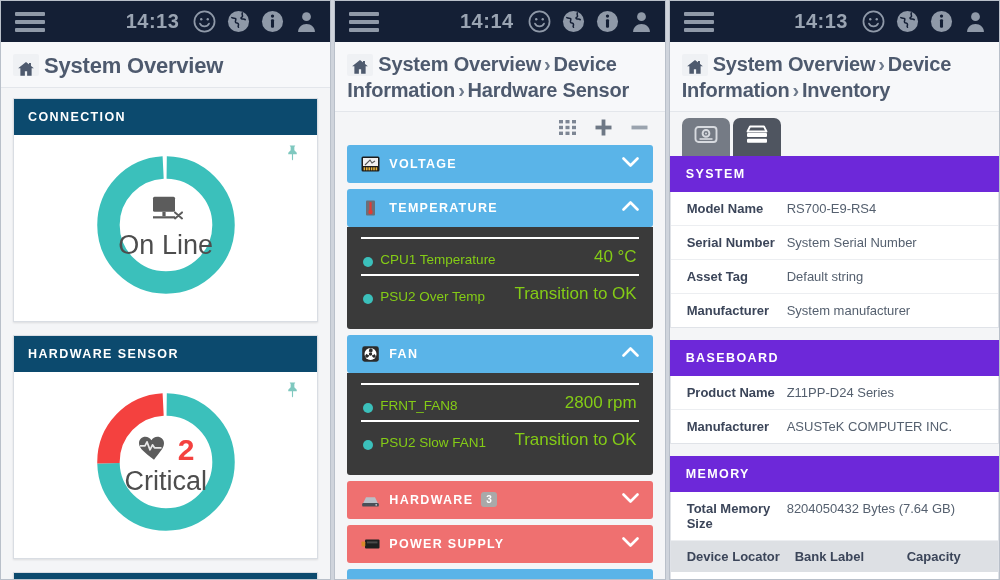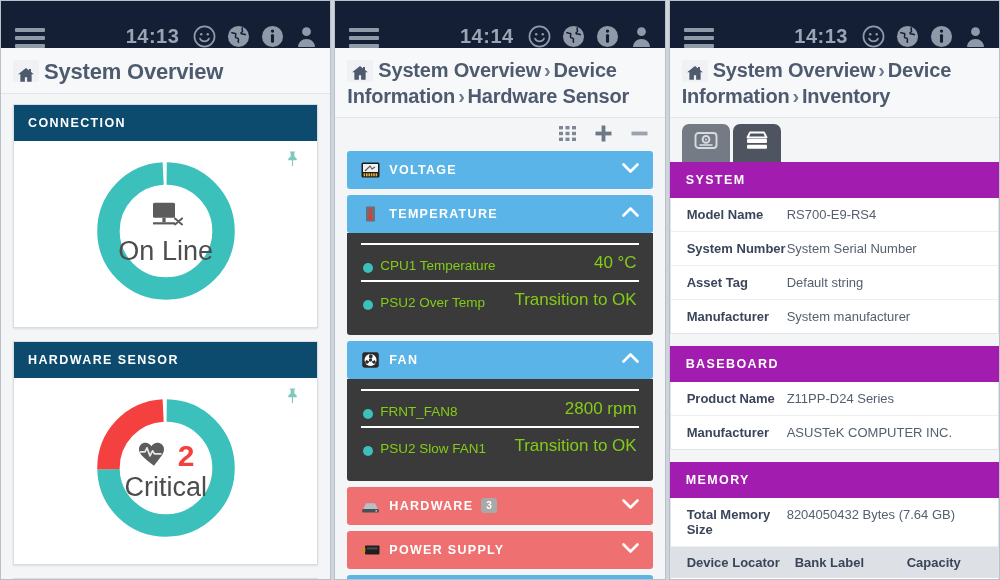--- a/index.html
+++ b/index.html
@@ -18,23 +18,23 @@
   .panel {
     position: relative;
     width: 332px; height: 580px;
     background: #f4f5f7;
     overflow: hidden;
     border: 1px solid #b9c0ca;
   }
 
   
   .topbar {
-    height: 47px;
+    height: 41px;
     background: #141f35;
-    display: flex; align-items: flex-end;
+    display: flex; align-items: center;
     padding: 0 12px 0 14px;
   }
   .hamburger { width: 30px; display: flex; flex-direction: column; gap: 4px; cursor: pointer; }
   .hamburger i { display: block; height: 4px; background: #8f99a8; border-radius: 1px; }
   .topbar-right { margin-left: auto; display: flex; align-items: center; gap: 11px; }
   .clock { color: #9aa4b2; font-size: 20px; font-weight: bold; letter-spacing: .5px; margin-right: 3px; }
   .tb-icon { width: 23px; height: 23px; display: block; }
   .tb-icon svg { display: block; }
 
   
@@ -105,21 +105,21 @@
   
   .tabs { display: flex; padding: 6px 0 0 12px; gap: 3px; }
   .tab {
     width: 48px; height: 38px; border-radius: 7px 7px 0 0;
     display: flex; align-items: center; justify-content: center; cursor: pointer;
   }
   .tab.inactive { background: #757b85; }
   .tab.active   { background: #4f5560; }
   .info-block { margin: 0 0 12px 0; }
   .info-head {
-    background: #a21caf; color: #fff; font-size: 12.5px; font-weight: bold;
+    background: #6d28d9; color: #fff; font-size: 12.5px; font-weight: bold;
     letter-spacing: 1.4px; padding: 11px 16px;
   }
   .info-table { background: #ffffff; border: 1px solid #e0e3e8; border-top: none; }
   .info-row { display: flex; border-bottom: 1px solid #eceef1; padding: 9px 16px; font-size: 13px; }
   .info-row:last-child { border-bottom: none; }
   .info-key { width: 100px; flex: 0 0 auto; color: #3b4559; font-weight: bold; }
   .info-val { color: #55606f; }
   .mem-grid-head { display: flex; background: #dde0e4; padding: 8px 16px; font-size: 13px; font-weight: bold; color: #3b4559; }
   .mem-grid-row  { display: flex; padding: 9px 16px; font-size: 13px; color: #55606f; }
   .col-a { width: 108px; flex: 0 0 auto; }
@@ -554,21 +554,21 @@
     <div class="right-scroll">
 
       <div class="info-block">
         <div class="info-head">SYSTEM</div>
         <div class="info-table">
           <div class="info-row">
             <span class="info-key">Model Name</span>
             <span class="info-val">RS700-E9-RS4</span>
           </div>
           <div class="info-row">
-            <span class="info-key">System Number</span>
+            <span class="info-key">Serial Number</span>
             <span class="info-val">System Serial Number</span>
           </div>
           <div class="info-row">
             <span class="info-key">Asset Tag</span>
             <span class="info-val">Default string</span>
           </div>
           <div class="info-row">
             <span class="info-key">Manufacturer</span>
             <span class="info-val">System manufacturer</span>
           </div>

